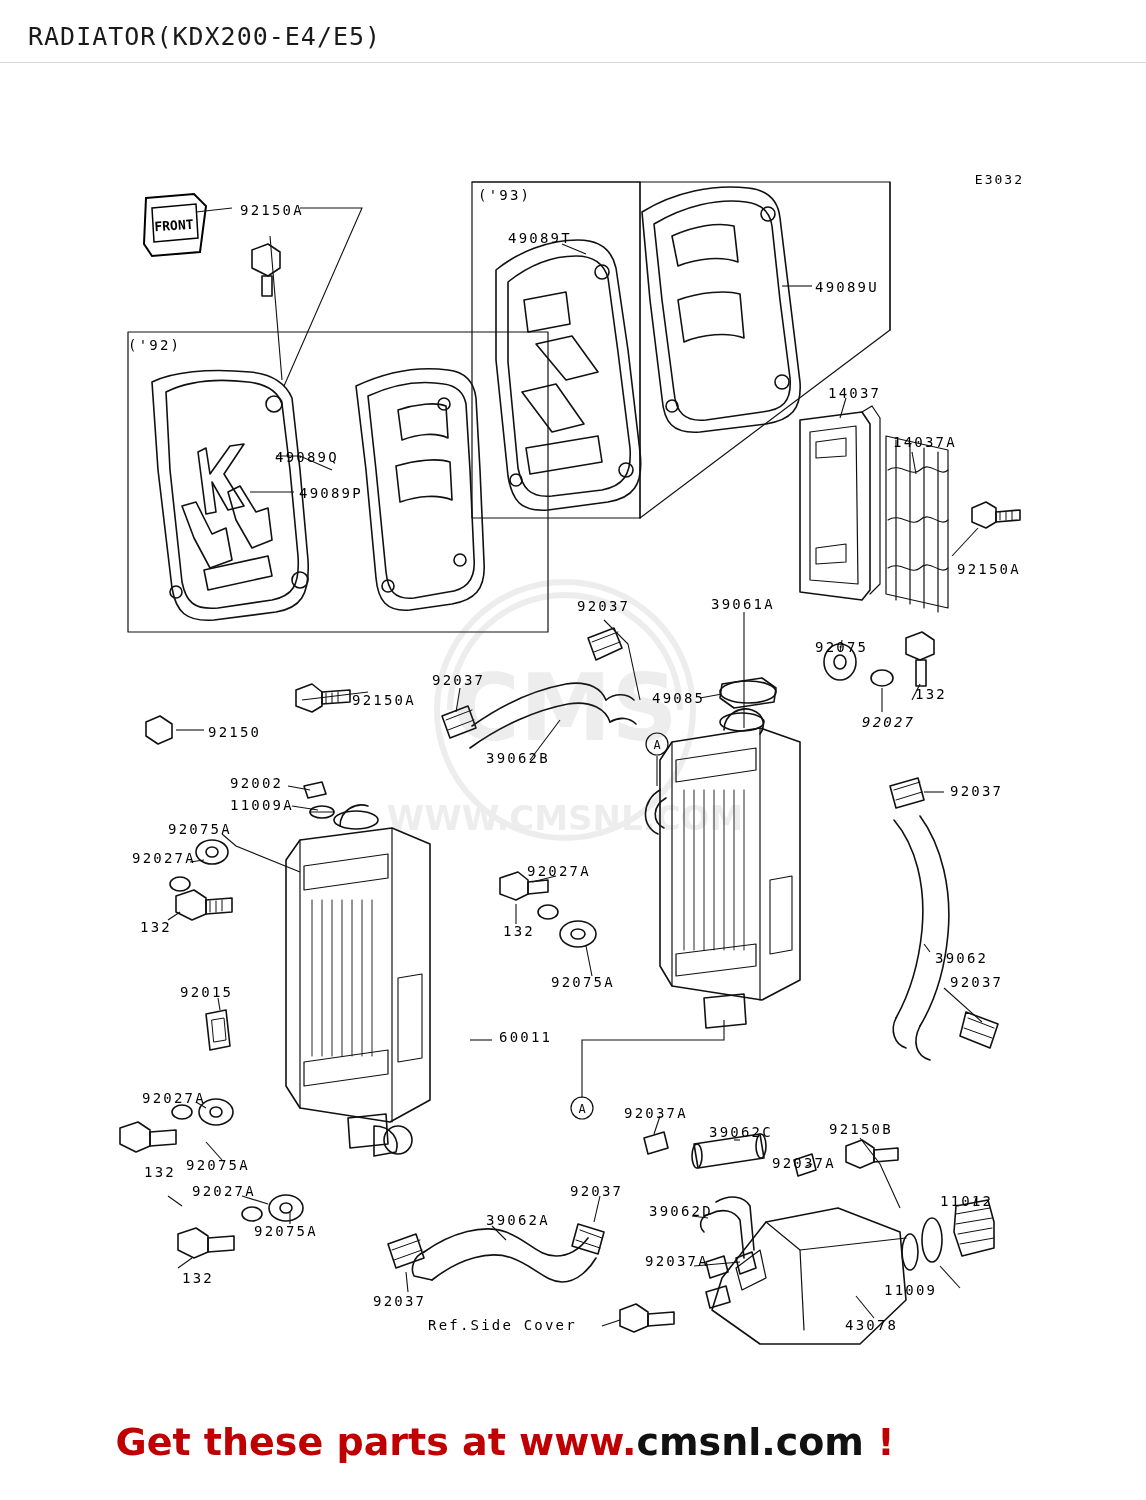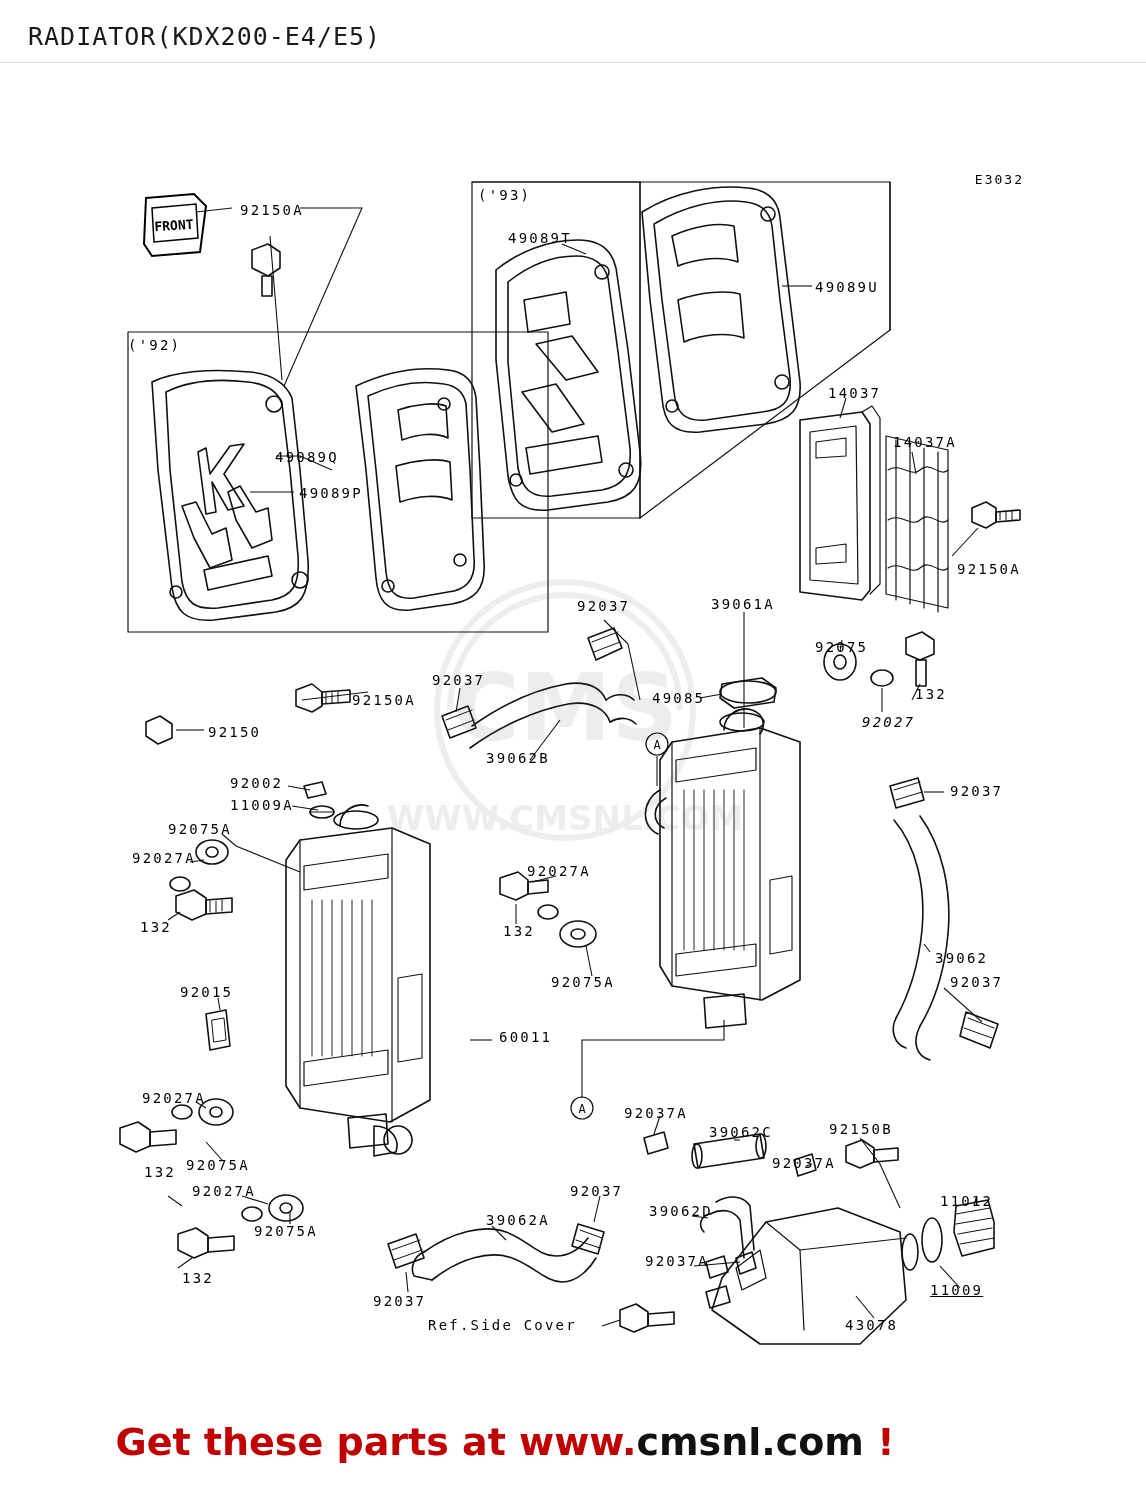--- a/index.html
+++ b/index.html
@@ -449,21 +449,21 @@
   <div class="lbl" style="left:186px; top:1157px;">92075A</div>
   <div class="lbl" style="left:772px; top:1155px;">92037A</div>
   <div class="lbl" style="left:192px; top:1183px;">92027A</div>
   <div class="lbl" style="left:144px; top:1164px;">132</div>
   <div class="lbl" style="left:940px; top:1193px;">11012</div>
   <div class="lbl" style="left:649px; top:1203px;">39062D</div>
   <div class="lbl" style="left:570px; top:1183px;">92037</div>
   <div class="lbl" style="left:448px; top:1212px;margin-left:38px;">39062A</div>
   <div class="lbl" style="left:254px; top:1223px;">92075A</div>
   <div class="lbl" style="left:645px; top:1253px;">92037A</div>
-  <div class="lbl" style="left:930px; top:1282px;text-decoration:underline;">11009</div>
+  <div class="lbl" style="left:884px; top:1282px;">11009</div>
   <div class="lbl" style="left:182px; top:1270px;">132</div>
   <div class="lbl" style="left:373px; top:1293px;">92037</div>
   <div class="lbl" style="left:428px; top:1317px;">Ref.Side Cover</div>
   <div class="lbl" style="left:845px; top:1317px;">43078</div>
 
   <div class="footer">
     <span>Get these parts at www.</span><span class="dark">cmsnl.com</span><span> !</span>
   </div>
 
 </div>

